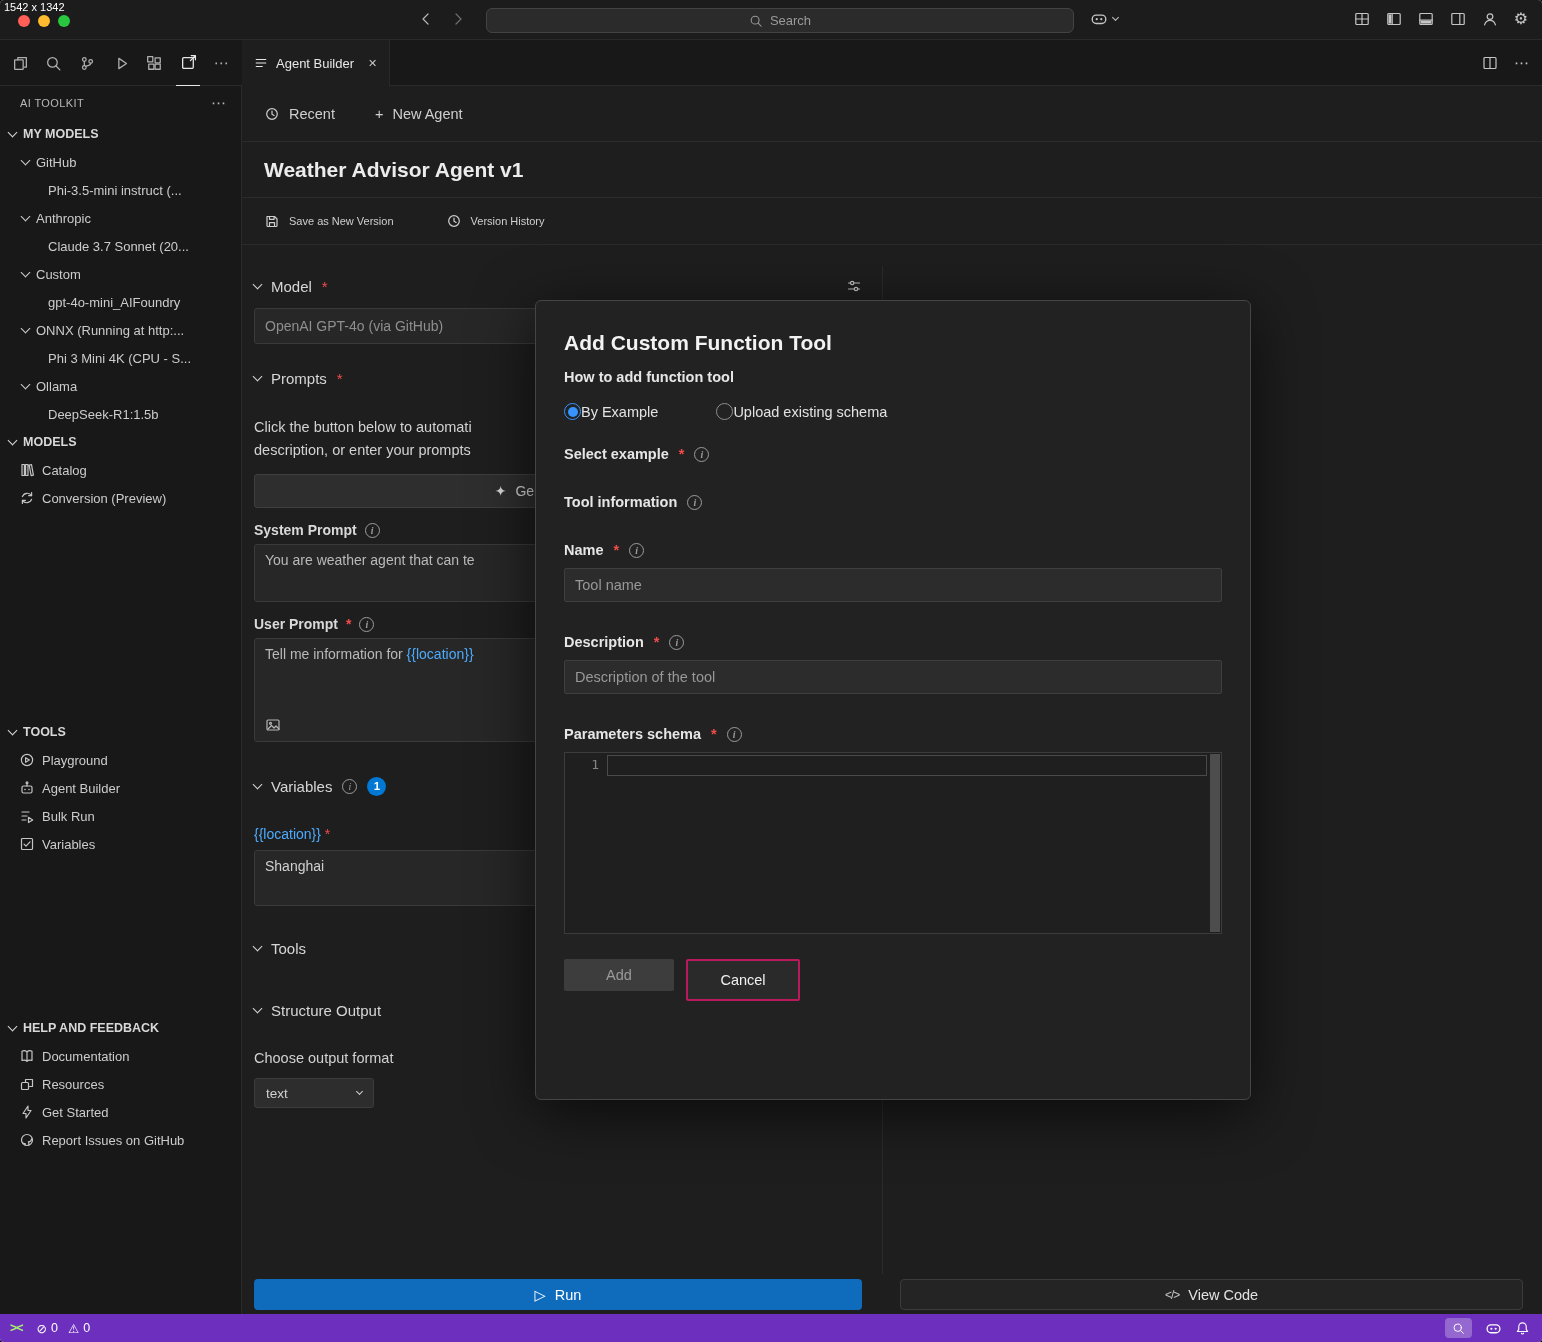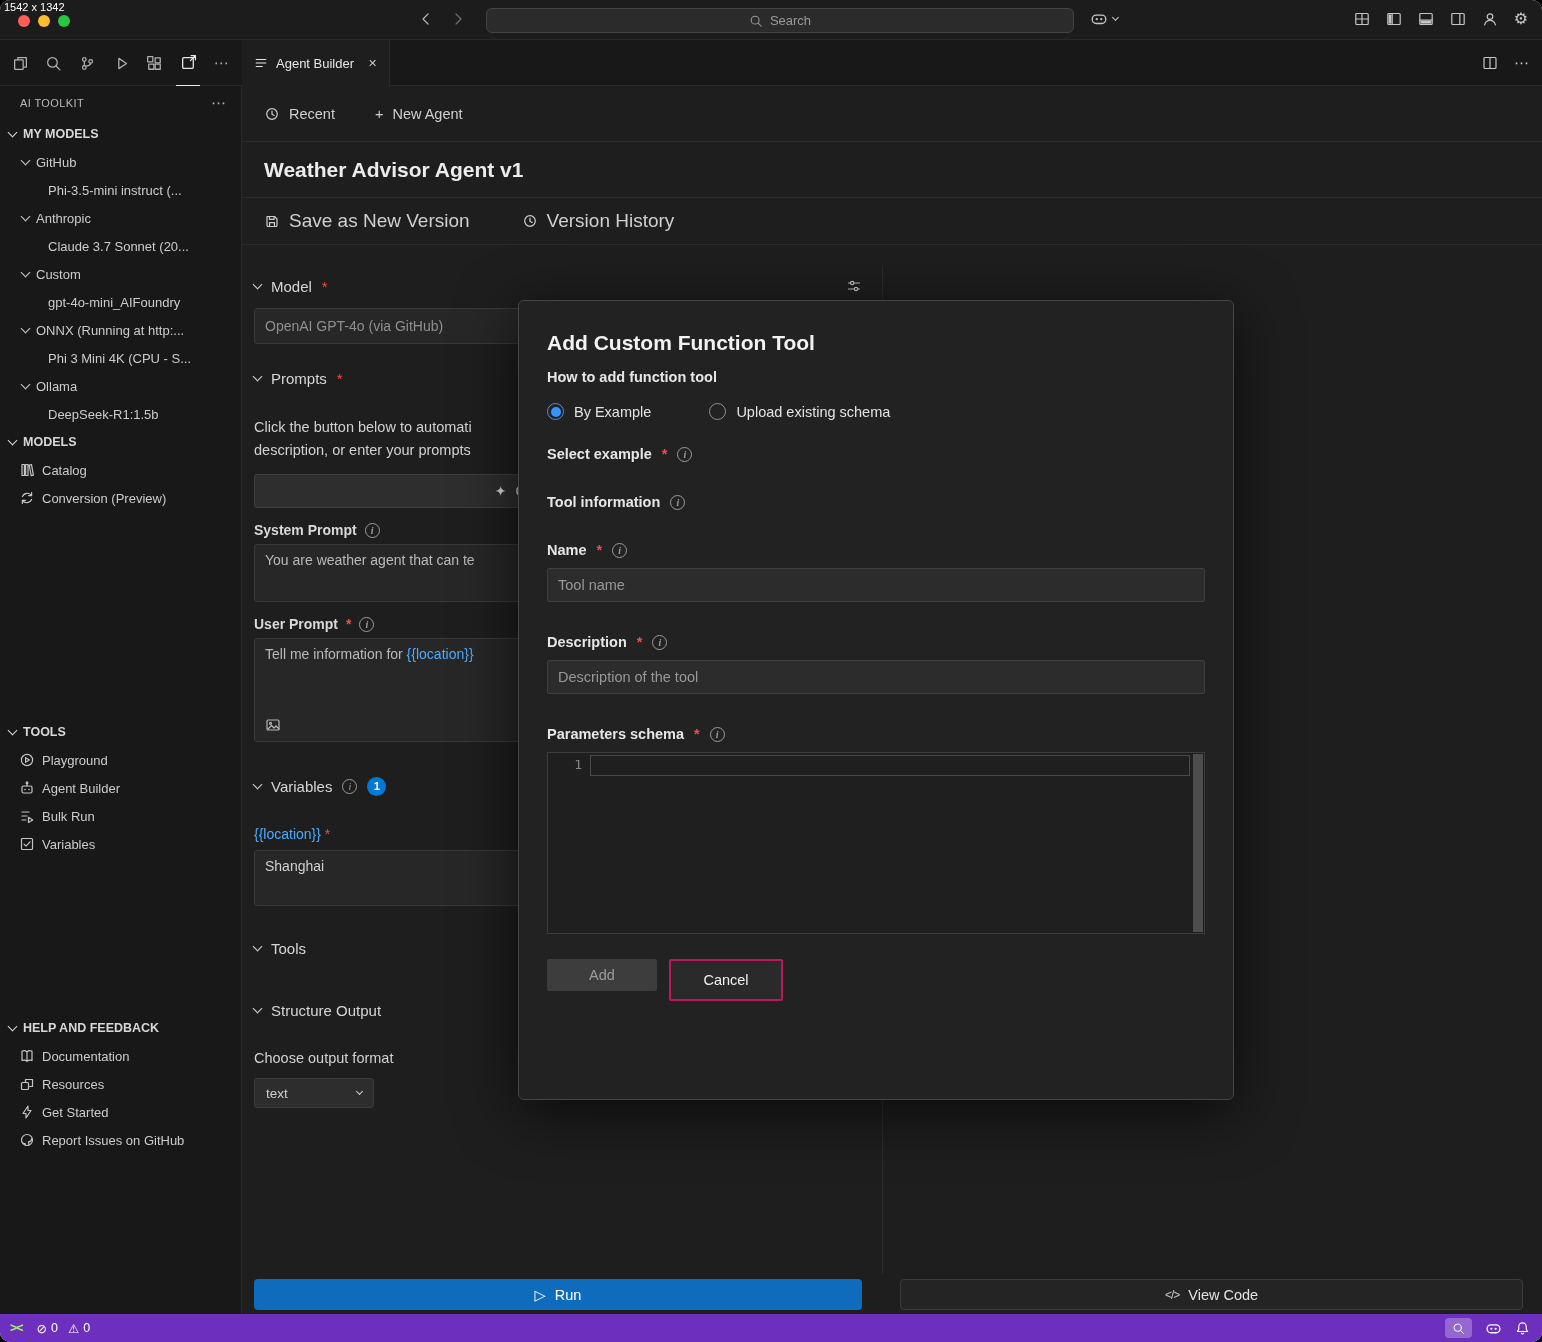--- a/index.html
+++ b/index.html
@@ -1,17 +1,17 @@
 <!DOCTYPE html>
 <html><head>
 <meta charset="utf-8">
 <style>
   *{box-sizing:border-box;margin:0;padding:0}
   body{background:#000;font-family:"Liberation Sans",sans-serif}
-  #win{position:relative;width:1542px;height:1342px;background:#ffffff;border-radius:10px;overflow:hidden;color:#ccc;font-size:13px}
+  #win{position:relative;width:1542px;height:1342px;background:#ffffff;border-radius:4px;overflow:hidden;color:#ccc;font-size:13px}
   .svgi{display:block;stroke:currentColor;fill:none;stroke-width:1.2;stroke-linecap:round;stroke-linejoin:round}
   
   .titlebar{position:absolute;top:0;left:0;right:0;height:40px;background:#1c1c1c;border-bottom:1px solid #2a2a2a;z-index:5}
   .size-label{position:absolute;left:4px;top:1px;font-size:11px;color:#fff;z-index:99}
   .lights{position:absolute;left:18px;top:15px;display:flex;gap:8px}
   .light{width:12px;height:12px;border-radius:50%}
   .l-red{background:#ff5f57}.l-yel{background:#febc2e}.l-grn{background:#29c73f}
   .nav{position:absolute;left:418px;top:11px;display:flex;gap:16px;color:#b5b5b5}
   .nav .dim{color:#6e6e6e}
   .searchbox{position:absolute;left:486px;top:8px;width:588px;height:25px;background:#2b2b2b;border:1px solid #434343;border-radius:6px;display:flex;align-items:center;justify-content:center;gap:7px;color:#9a9a9a;font-size:13px}
@@ -39,21 +39,21 @@
   .row.g1{padding-left:22px}
   .row.leaf{padding-left:48px}
   .row.it{padding-left:19px}
   .spacer1{height:206px}.spacer2{height:156px}
   .ic16{width:16px;height:16px;display:inline-flex;color:#c5c5c5}
   
   .editor{position:absolute;left:242px;top:86px;right:0;bottom:28px;background:#1e1e1e}
   .ed-top{height:56px;border-bottom:1px solid #2b2b2b;display:flex;align-items:center;gap:40px;padding:0 22px;color:#cfcfcf;font-size:14.5px}
   .ed-btn{display:flex;align-items:center;gap:9px}
   .ed-title{margin:16px 22px 0;font-size:21px;font-weight:bold;color:#ececec}
-  .ed-actions{margin-top:15px;height:48px;border-top:1px solid #2b2b2b;border-bottom:1px solid #2b2b2b;display:flex;align-items:center;gap:52px;padding:0 22px;color:#cfcfcf;font-size:19px}
+  .ed-actions{margin-top:15px;height:48px;border-top:1px solid #2b2b2b;border-bottom:1px solid #2b2b2b;display:flex;align-items:center;gap:52px;padding:0 22px;color:#cfcfcf;font-size:11px}
   .left-col{position:absolute;left:12px;top:186px;width:608px}
   .sec-head{display:flex;align-items:center;gap:10px;height:28px;color:#d6d6d6;font-size:15px}
   .req{color:#f14c4c}
   .field{background:#272727;border:1px solid #3a3a3a;border-radius:3px;color:#b9b9b9;font-size:14px;padding:7px 10px}
   .model-input{margin-top:8px;height:36px;display:flex;align-items:center;color:#8f8f8f}
   .mt20{margin-top:20px}
   .hint{margin-top:24px;font-size:14.5px;color:#d2d2d2;line-height:23px}
   .gen-btn{margin-top:12px;height:34px;background:#2e2e2e;border:1px solid #3f3f3f;border-radius:3px;display:flex;align-items:center;justify-content:center;gap:9px;color:#d6d6d6;font-size:14px}
   .lbl{margin-top:14px;display:flex;align-items:center;gap:8px;font-size:14px;color:#d9d9d9;font-weight:bold}
   .info{width:15px;height:15px;border:1px solid #9b9b9b;border-radius:50%;display:inline-flex;align-items:center;justify-content:center;font-size:10px;color:#9b9b9b;font-family:"Liberation Serif",serif;font-style:italic;flex:none}
@@ -65,25 +65,25 @@
   .badge{width:19px;height:19px;border-radius:50%;background:#0078d4;color:#fff;font-size:11.5px;display:inline-flex;align-items:center;justify-content:center;font-weight:bold}
   .var-link{margin-top:26px;font-size:14px}
   .var-area{margin-top:8px;height:56px;color:#d0d0d0}
   .out-lbl{margin-top:26px;font-size:14.5px;color:#d2d2d2}
   .out-select{margin-top:12px;width:120px;height:30px;background:#2d2d2d;border:1px solid #3c3c3c;border-radius:3px;display:flex;align-items:center;justify-content:space-between;padding:0 11px;font-size:13.5px;color:#d0d0d0}
   .run-btn{position:absolute;left:12px;width:608px;bottom:4px;height:31px;background:#0f6cbd;border-radius:4px;color:#fff;display:flex;align-items:center;justify-content:center;gap:9px;font-size:14.5px}
   .divider{position:absolute;left:640px;top:180px;bottom:40px;width:1px;background:#2b2b2b}
   .viewcode-btn{position:absolute;left:658px;right:19px;bottom:4px;height:31px;background:#242424;border:1px solid #3c3c3c;border-radius:4px;color:#e2e2e2;display:flex;align-items:center;justify-content:center;gap:9px;font-size:14.5px}
   .codetag{font-size:12px;color:#c5c5c5;letter-spacing:-1px}
   
-  .modal{position:absolute;left:518px;top:300px;width:716px;height:800px;background:#222222;border:1px solid #454545;border-radius:6px;box-shadow:0 12px 60px rgba(0,0,0,.65);z-index:40;padding:30px 28px;color:#d6d6d6}
+  .modal{position:absolute;left:535px;top:300px;width:716px;height:800px;background:#222222;border:1px solid #454545;border-radius:6px;box-shadow:0 12px 60px rgba(0,0,0,.65);z-index:40;padding:30px 28px;color:#d6d6d6}
   .m-title{font-size:21px;font-weight:bold;color:#f2f2f2}
   .m-sub{margin-top:14px;font-weight:bold;font-size:14.5px;color:#e6e6e6}
   .radios{margin-top:18px;display:flex;gap:58px;align-items:center}
-  .radio{display:flex;gap:10px;align-items:center;font-size:14.5px;color:#e2e2e2}
+  .radio{display:flex;align-items:center;font-size:14.5px;color:#e2e2e2}
   .rdot{width:17px;height:17px;border-radius:50%;border:1.5px solid #3794ff;position:relative;flex:none}
   .rdot.on::after{content:"";position:absolute;inset:2.5px;border-radius:50%;background:#3794ff}
   .rdot.off{border-color:#8f8f8f}
   .m-lbl{margin-top:32px;display:flex;gap:10px;align-items:center;font-weight:bold;font-size:14.5px;color:#e6e6e6}
   .m-lbl.tight{margin-top:26px}
   .m-select{margin-top:14px;height:36px;background:#2f2f2f;border:1px solid #454545;border-radius:3px;display:flex;align-items:center;justify-content:space-between;padding:0 14px;color:#9d9d9d;font-size:14.5px}
   .m-input{margin-top:10px;width:100%;height:34px;background:#2c2c2c;border:1px solid #3f3f3f;border-radius:2px;color:#e0e0e0;padding:0 10px;font-size:14.5px;font-family:"Liberation Sans",sans-serif}
   .m-input::placeholder{color:#989898}
   .param-editor{margin-top:10px;height:182px;border:1px solid #3c3c3c;background:#1f1f1f;position:relative;font-family:"DejaVu Sans Mono",monospace;font-size:13px}
   .gutter{position:absolute;left:0;top:4px;width:34px;text-align:right;color:#858585}

